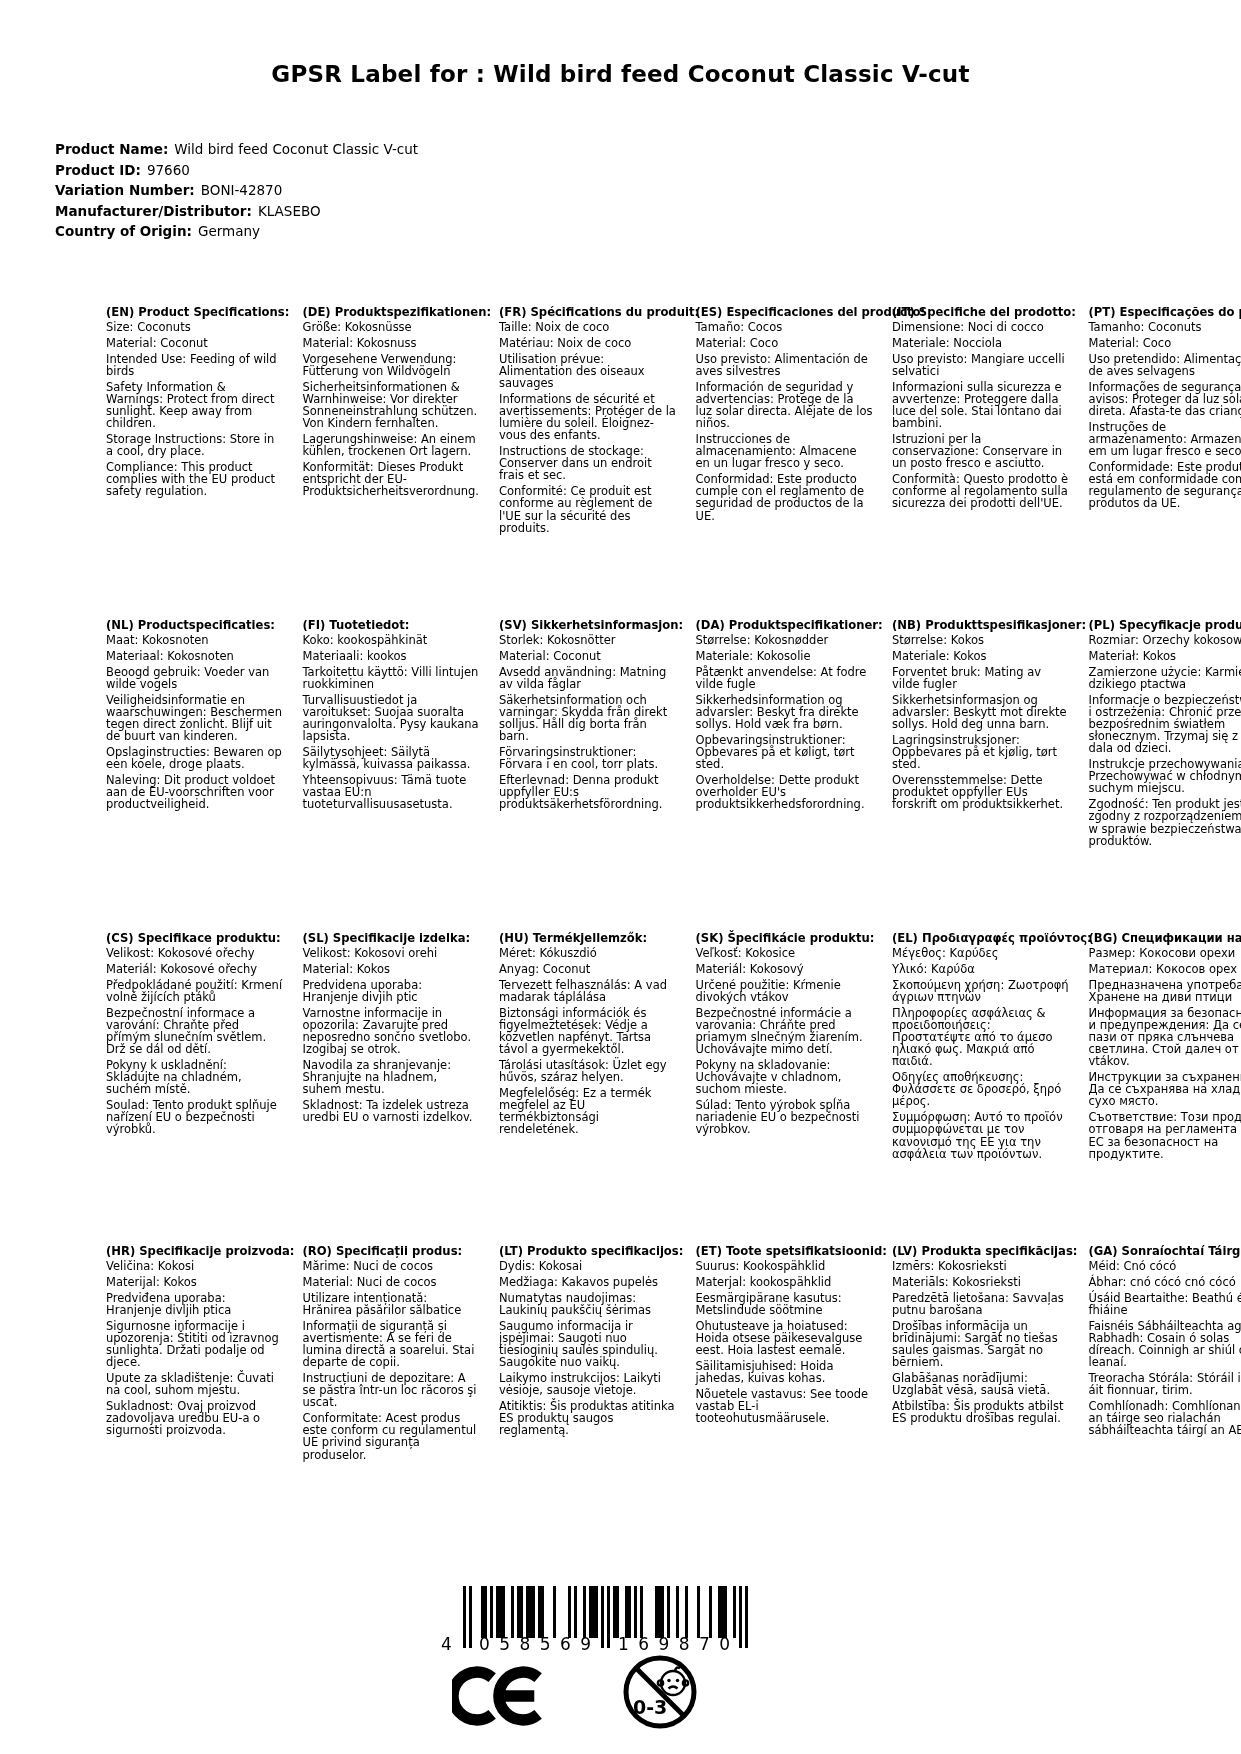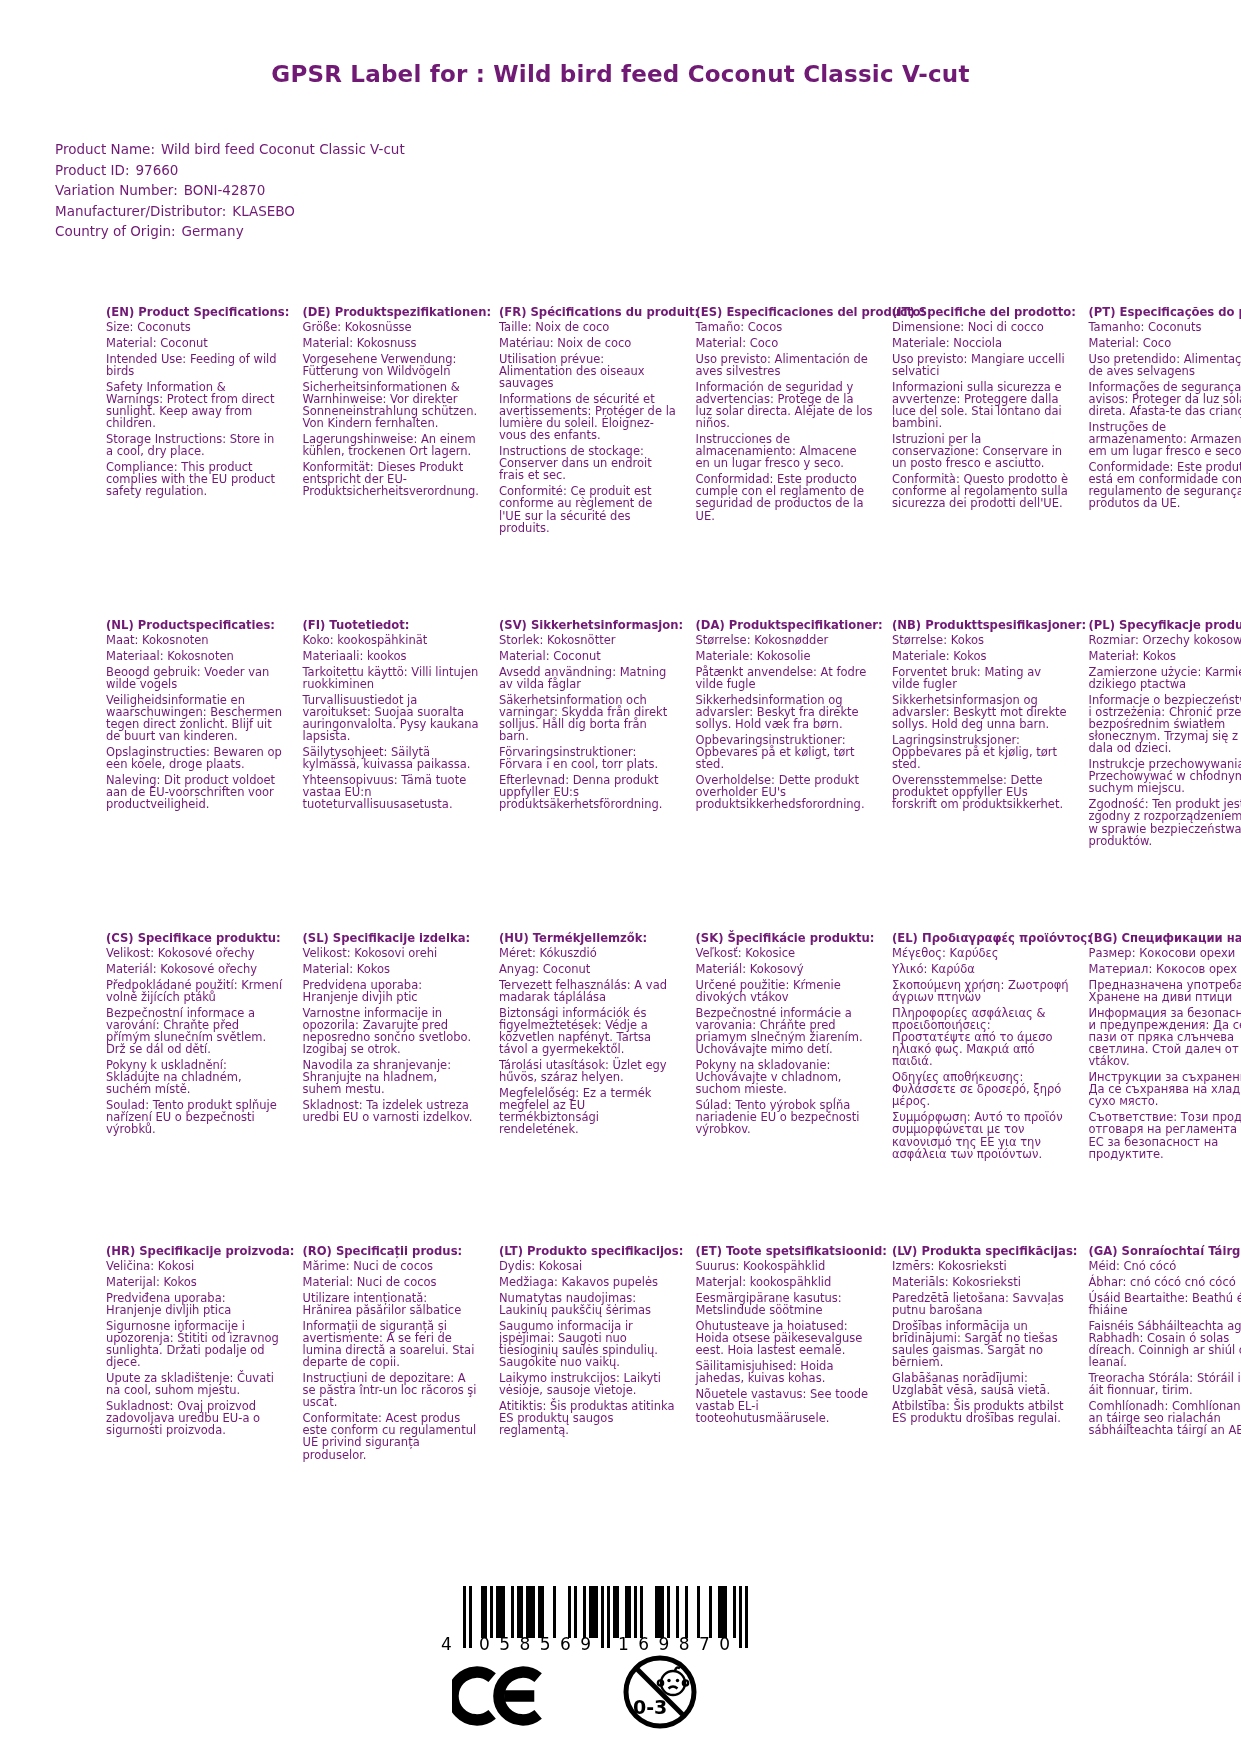--- a/index.html
+++ b/index.html
@@ -1,26 +1,26 @@
 <!DOCTYPE html>
 <html><head>
 <meta charset="utf-8">
 <style>
   html,body { margin:0; padding:0; background:#fff; }
   .page {
     position:relative; width:1241px; height:1754px; background:#ffffff;
-    font-family:"DejaVu Sans","Liberation Sans",sans-serif; color:#701a75;
+    font-family:"DejaVu Sans","Liberation Sans",sans-serif; color:#000000;
     overflow:hidden;
   }
   .title {
     position:absolute; top:61px; left:0; width:100%; text-align:center;
     font-size:23px; font-weight:bold; margin:0; letter-spacing:0.2px;
   }
   .info { position:absolute; top:139px; left:55px; font-size:13.5px; line-height:20.5px; }
-  .info-line .lbl { font-weight:normal; }
+  .info-line .lbl { font-weight:bold; }
   .info-line .val { margin-left:6px; }
   .grid {
     position:absolute; left:58px; top:306px;
     display:grid; grid-template-columns:repeat(6,196.5px);
     grid-template-rows:313px 313px 313px auto;
   }
   .block { width:177px; font-size:11.5px; line-height:12.2px;margin-left:48px; }
   .bh { font-weight:bold; white-space:nowrap; margin:0 0 3px 0; font-size:11.6px; }
   .block p { margin:0 0 3.5px 0; overflow-wrap:break-word; }
   .barcode { position:absolute; left:437px; top:1584px; }

